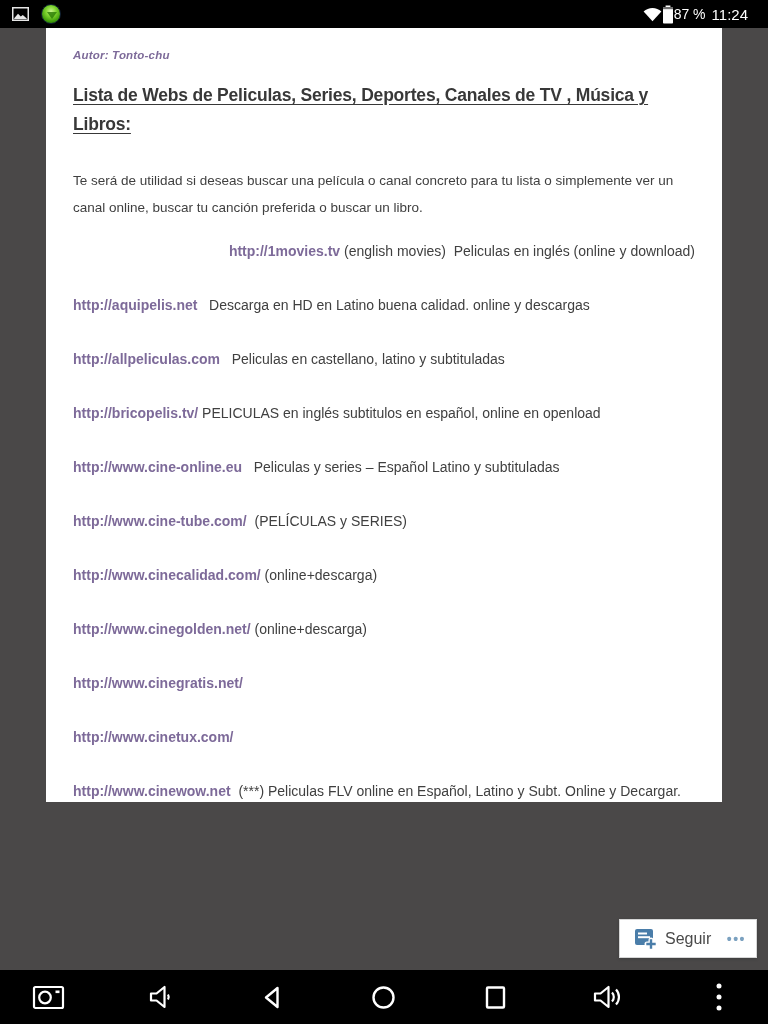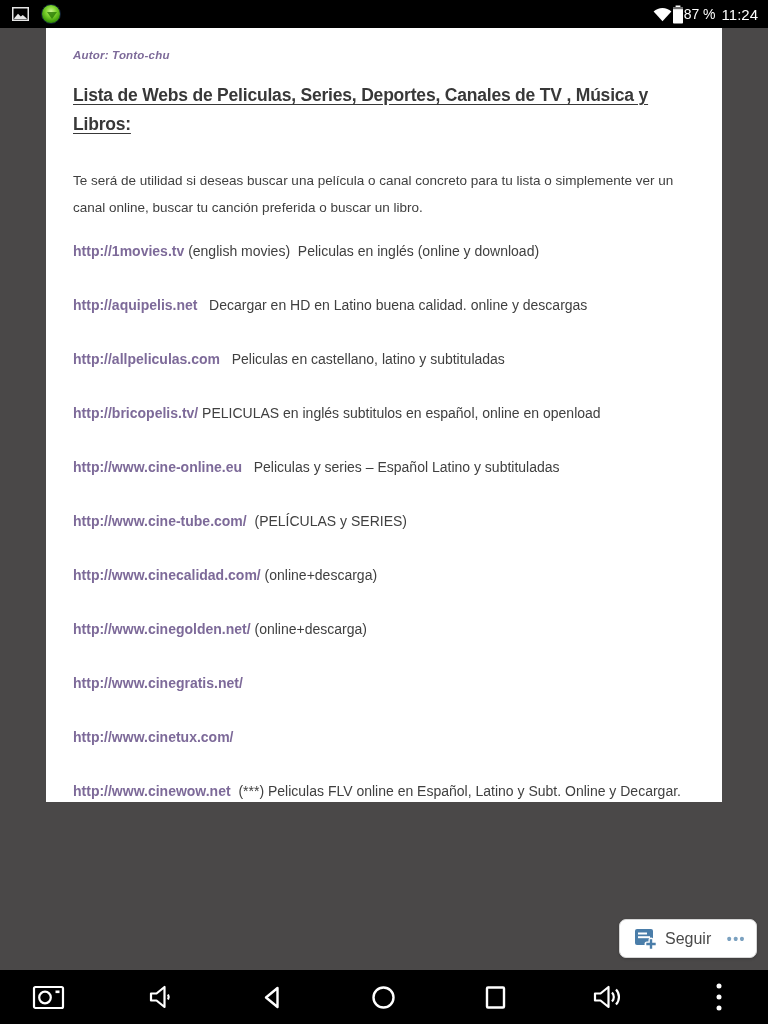--- a/index.html
+++ b/index.html
@@ -17,49 +17,49 @@
     width:20px; height:20px; border-radius:50%;
     background:radial-gradient(circle at 50% 35%, #c9f58b 0%, #7ed32f 35%, #3f9b0a 70%, #1f6b03 100%);
     border:1px solid #123; position:relative;
   }
   .green-orb::after {
     content:""; position:absolute; left:5px; top:7px; width:10px; height:7px;
     background:#2a7a05; clip-path:polygon(0 0, 100% 0, 50% 100%); opacity:.8;
   }
   .sb-right { margin-left:auto; display:flex; align-items:center; gap:0; }
   .sb-text { color:#fff; font-size:14px; }
-  .sb-time { color:#fff; font-size:15px; margin-left:6px; margin-right:2px; }
+  .sb-time { color:#fff; font-size:15px; margin-left:6px; margin-right:12px; }
 
   
   .page {
     position:absolute; left:46px; top:28px; width:676px; height:774px;
     background:#ffffff; padding:0 27px; overflow:hidden;
   }
   .author {
     margin-top:21px; font-size:11.5px; font-weight:bold; font-style:italic;
     color:#7d6a99; letter-spacing:.2px;
   }
   h1.title {
     margin-top:20px; font-size:17.5px; line-height:29px; font-weight:bold;
     color:#383838; text-decoration:underline; text-underline-offset:3px; letter-spacing:-.2px;
   }
   .intro { margin-top:28px; font-size:13.5px; line-height:27px; color:#404040; }
   .subheading { margin-top:25px; font-size:14px; color:#404040; }
   .subheading .u { text-decoration:underline; text-underline-offset:2px; }
   .linklist { margin-top:0; }
   .linkitem { margin-top:27px; font-size:14px; line-height:27px; color:#404040; }
-  .linkitem:first-child { margin-top:17px; }
+  .linkitem:first-child { margin-top:17px;text-align:right; }
   .url { color:#7d6a99; font-weight:bold; cursor:pointer; }
   .desc { white-space:pre-wrap; }
   .desc-b { white-space:pre-wrap; font-weight:normal; }
 
   
   .follow-btn {
     position:absolute; right:11px; bottom:66px; width:138px; height:39px;
-    background:#fff; border:1px solid #d6d6d6; border-radius:7px;
+    background:#fff; border:1px solid #d6d6d6; border-radius:0;
     display:flex; align-items:center; padding:0 10px 0 14px;
     box-shadow:0 1px 3px rgba(0,0,0,.18); z-index:6; cursor:pointer;
   }
   .follow-label { font-size:16px; color:#4a4a4a; margin-left:7px; }
   .follow-dots {
     margin-left:auto; color:#7ba1c0; font-size:14px; font-weight:bold;
     letter-spacing:1.5px; cursor:pointer; line-height:1;
   }
 
   
@@ -103,21 +103,21 @@
 <div class="page">
   <div class="author">Autor:  Tonto-chu</div>
 
   <h1 class="title">Lista de Webs de Peliculas, Series, Deportes, Canales de TV , Música y Libros:</h1>
 
   <p class="intro">Te será de utilidad si deseas buscar una película o canal concreto para tu lista o simplemente ver un canal online, buscar tu canción preferida o buscar un libro.</p>
 
 
   <div class="linklist">
     <p class="linkitem"><span class="url">http://1movies.tv</span><span class="desc"> (english movies)  Peliculas en inglés (online y download)</span><span class="desc-b"></span><span class="desc"></span></p>
-    <p class="linkitem"><span class="url">http://aquipelis.net</span><span class="desc">   Decargar en HD en </span><span class="desc-b">Latino</span><span class="desc"> buena calidad. online y descargas</span></p>
+    <p class="linkitem"><span class="url">http://aquipelis.net</span><span class="desc">   Descarga en HD en </span><span class="desc-b">Latino</span><span class="desc"> buena calidad. online y descargas</span></p>
     <p class="linkitem"><span class="url">http://allpeliculas.com</span><span class="desc">   Peliculas en castellano, latino y subtituladas</span><span class="desc-b"></span><span class="desc"></span></p>
     <p class="linkitem"><span class="url">http://bricopelis.tv/</span><span class="desc"> PELICULAS en inglés subtitulos en español, online en openload</span><span class="desc-b"></span><span class="desc"></span></p>
     <p class="linkitem"><span class="url">http://www.cine-online.eu</span><span class="desc">   Peliculas y series – Español Latino y subtituladas</span><span class="desc-b"></span><span class="desc"></span></p>
     <p class="linkitem"><span class="url">http://www.cine-tube.com/</span><span class="desc">  (PELÍCULAS y SERIES)</span><span class="desc-b"></span><span class="desc"></span></p>
     <p class="linkitem"><span class="url">http://www.cinecalidad.com/</span><span class="desc"> (online+descarga)</span><span class="desc-b"></span><span class="desc"></span></p>
     <p class="linkitem"><span class="url">http://www.cinegolden.net/</span><span class="desc"> (online+descarga)</span><span class="desc-b"></span><span class="desc"></span></p>
     <p class="linkitem"><span class="url">http://www.cinegratis.net/</span><span class="desc"></span><span class="desc-b"></span><span class="desc"></span></p>
     <p class="linkitem"><span class="url">http://www.cinetux.com/</span><span class="desc"></span><span class="desc-b"></span><span class="desc"></span></p>
     <p class="linkitem"><span class="url">http://www.cinewow.net</span><span class="desc">  (***) Peliculas FLV online en Español, Latino y Subt. Online y Decargar. Multiples links</span><span class="desc-b"></span><span class="desc"></span></p>
   </div>

